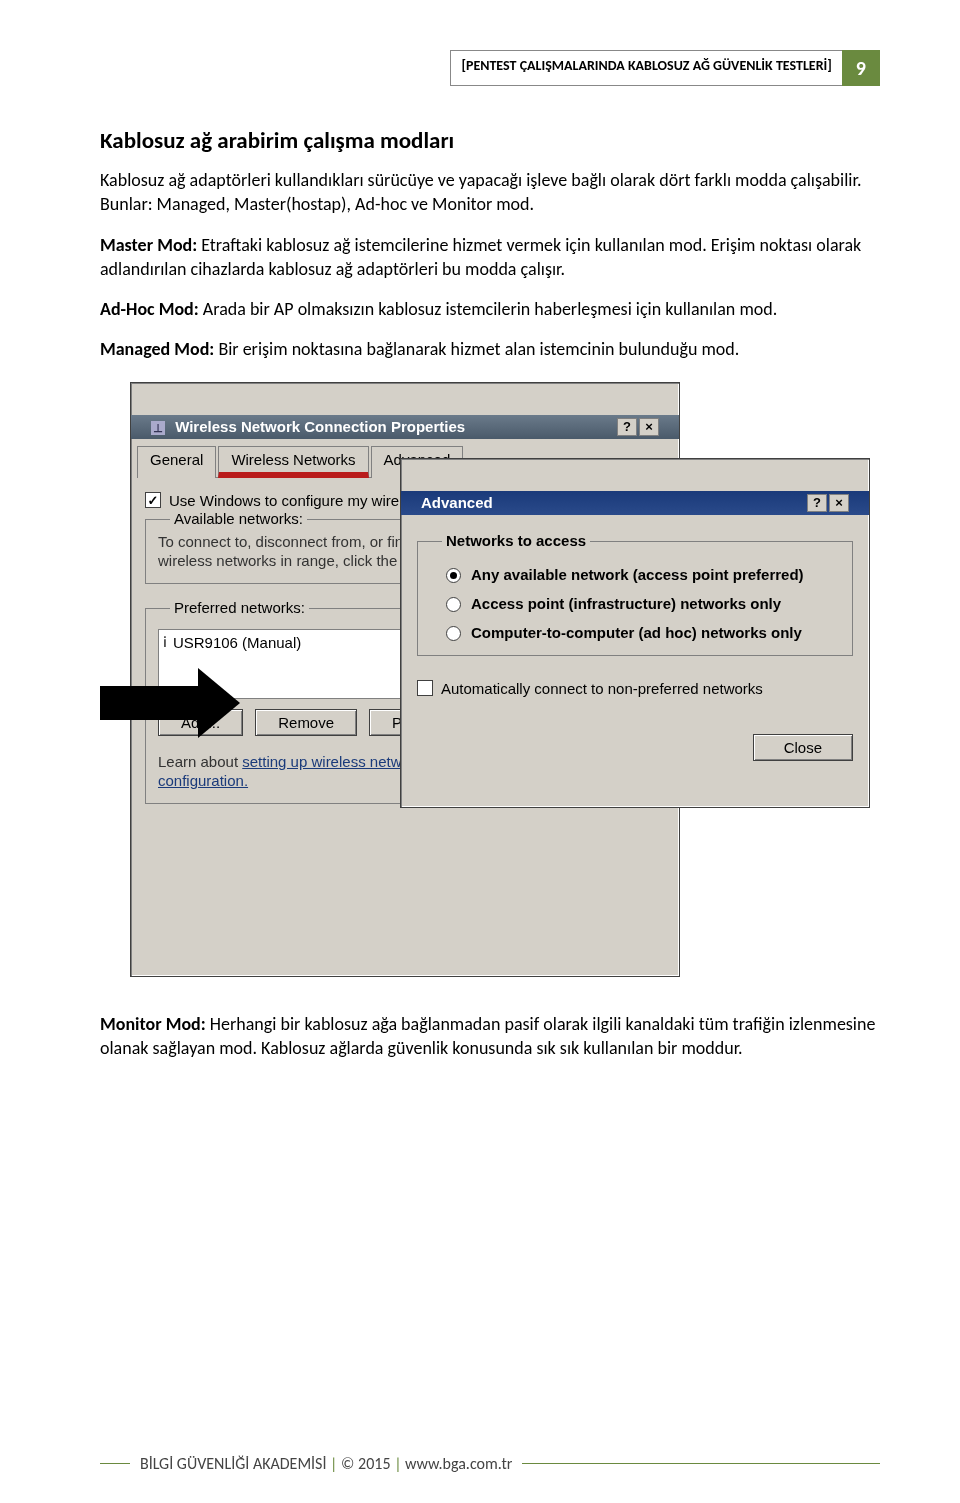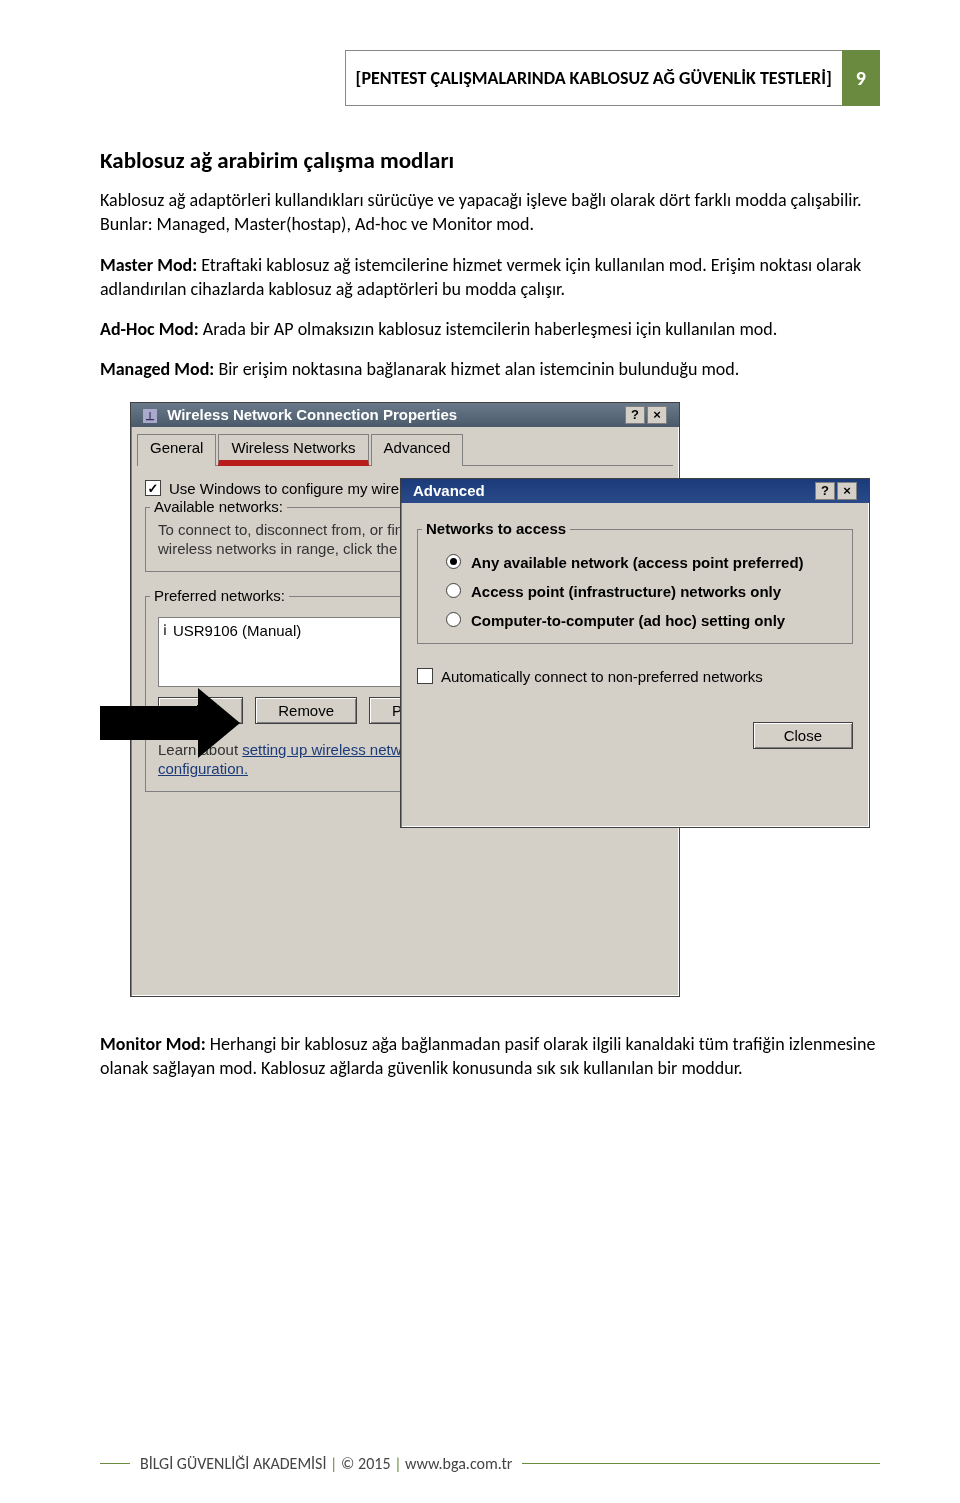--- a/index.html
+++ b/index.html
@@ -16,22 +16,22 @@
     position: relative;
   }
   .header-row {
     display: flex;
     align-items: stretch;
     justify-content: flex-end;
     margin-bottom: 40px;
   }
   .header-title {
     font-weight: bold;
-    font-size: 18px;
-    padding: 16px 10px;
+    font-size: 14px;
+    padding: 6px 10px;
     border: 1px solid #888;
     border-right: none;
   }
   .page-num {
     background: #6a8a3f;
     color: #fff;
     font-weight: bold;
     font-size: 20px;
     padding: 6px 14px;
     display: flex;
@@ -67,27 +67,28 @@
     background: #d4d0c8;
     border: 1px solid #404040;
     box-shadow: 1px 1px 0 #808080 inset, -1px -1px 0 #fff inset;
   }
   .win-main {
     left: 30px; top: 0; width: 550px; height: 595px;
   }
   .titlebar {
     background: linear-gradient(#6a7a8a, #4a5a6a);
     color: #fff;
-    padding: 3px 12px;
+    padding: 3px 20px;
     font-weight: bold;
     display: flex;
     align-items: center;
     justify-content: space-between;
     font-size: 15px;
     filter: blur(0.6px);
+    margin-top: 32px;
   }
   .title-icon {
     display:inline-block;width:14px;height:14px;background:#aac;color:#335;
     margin-right:6px;font-size:11px;text-align:center;line-height:14px;
   }
   .tb-buttons { display:flex; gap:2px; }
   .tb-btn {
     width:20px;height:18px;background:#d4d0c8;border:1px solid #808080;
     display:flex;align-items:center;justify-content:center;font-weight:bold;
     color:#000;font-size:13px;
@@ -104,21 +105,21 @@
   .panel { padding:14px 14px; }
   .chk { display:flex;align-items:center;gap:8px;margin-bottom:10px; }
   .chk-box {
     width:16px;height:16px;border:1px solid #404040;background:#fff;
     display:flex;align-items:center;justify-content:center;font-size:13px;font-weight:bold;
   }
   .grp {
     border:1px solid #808080;padding:12px;margin-top:10px;position:relative;
   }
   .grp-title {
-    position:absolute;top:-10px;left:4px;background:#d4d0c8;padding:0 4px;font-size:15px;
+    position:absolute;top:-10px;left:24px;background:#d4d0c8;padding:0 4px;font-size:15px;
   }
   .txt { font-size:15px;color:#333;line-height:1.3; }
   .listbox {
     background:#fff;border:1px solid #808080;height:70px;margin-top:8px;
     padding:4px;font-size:15px;
   }
   .list-item { display:flex;align-items:center;gap:6px; }
   .sig-icon { font-size:14px; }
   .btn-row { display:flex;gap:12px;margin-top:10px; }
   .wbtn {
@@ -129,21 +130,21 @@
     display:flex;justify-content:space-between;align-items:flex-end;
     margin-top:16px;
   }
   .link-text { font-size:15px;color:#333;max-width:300px;line-height:1.3; }
   .link-text a{ color:#1a3a7a;text-decoration:underline; }
   
   .win-adv {
     left:300px;top:76px;width:470px;height:350px;z-index:5;
   }
   .adv-body { padding:16px; }
-  .radio-row { display:flex;align-items:flex-start;gap:10px;margin:12px 0 12px 16px; }
+  .radio-row { display:flex;align-items:flex-end;gap:10px;margin:12px 0 12px 16px; }
   .radio {
     width:15px;height:15px;border:1px solid #404040;border-radius:50%;
     background:#fff;display:flex;align-items:center;justify-content:center;
   }
   .radio.sel::after{content:"";width:7px;height:7px;border-radius:50%;background:#000;}
   .close-row { display:flex;justify-content:flex-end;margin-top:37px; }
   .arrow {
     position:absolute;left:0;top:286px;width:140px;height:70px;z-index:6;
   }
   .arrow-body { position:absolute;left:0;top:18px;width:100px;height:34px;background:#000; }
@@ -258,21 +259,21 @@
           <div class="radio-row">
             <div class="radio sel"></div>
             <span>Any available network (access point preferred)</span>
           </div>
           <div class="radio-row">
             <div class="radio"></div>
             <span>Access point (infrastructure) networks only</span>
           </div>
           <div class="radio-row">
             <div class="radio"></div>
-            <span>Computer-to-computer (ad hoc) setting only</span>
+            <span>Computer-to-computer (ad hoc) networks only</span>
           </div>
         </div>
         <div class="chk" style="margin-top:24px;">
           <div class="chk-box"></div>
           <span>Automatically connect to non-preferred networks</span>
         </div>
         <div class="close-row">
           <div class="wbtn" style="padding:4px 30px;">Close</div>
         </div>
       </div>

